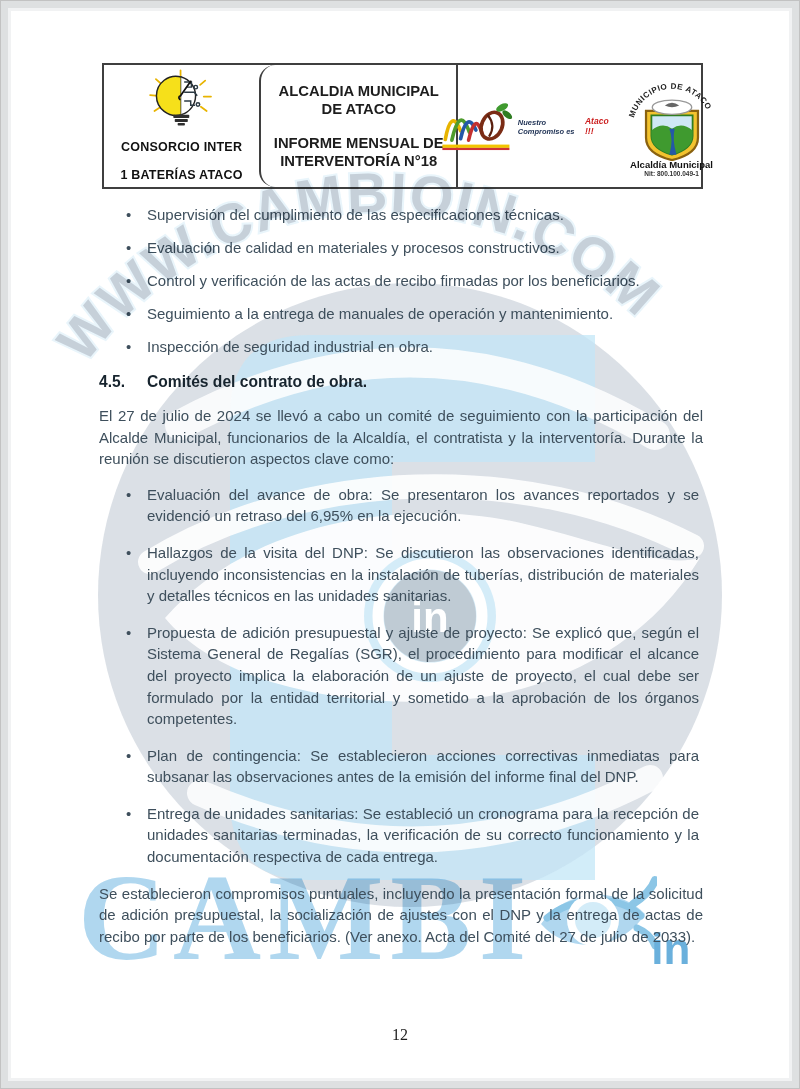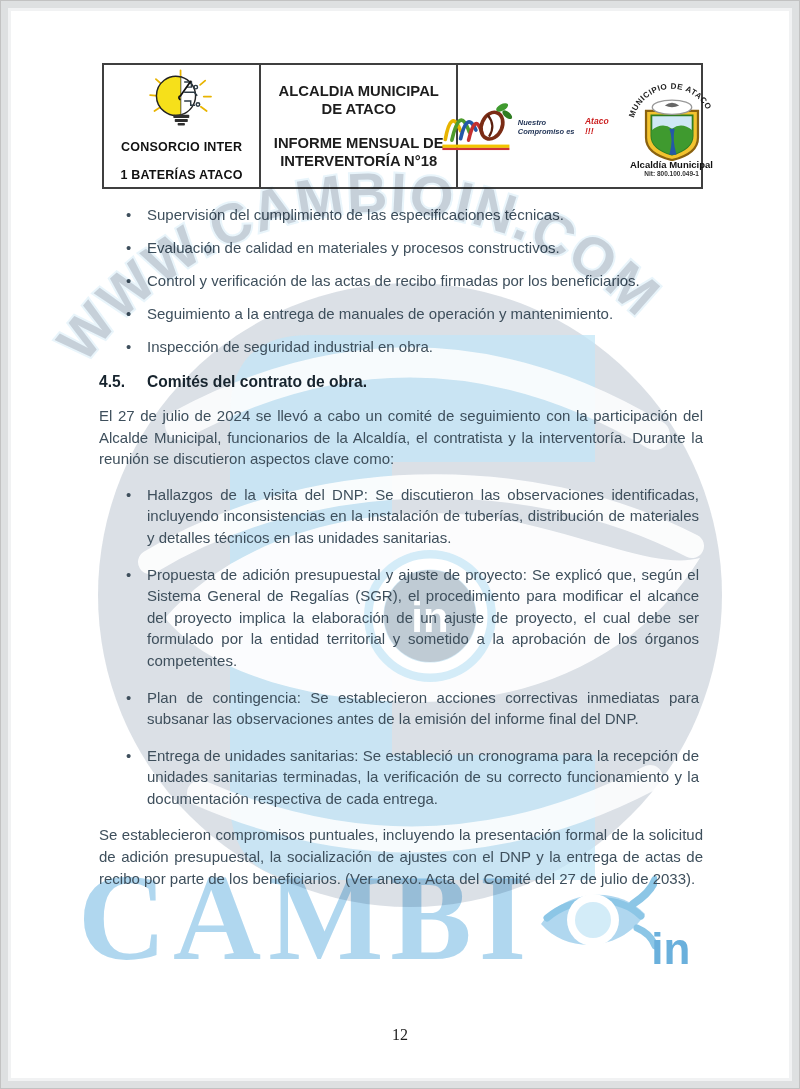--- a/index.html
+++ b/index.html
@@ -16,21 +16,21 @@
   }
 
   
   .header-table {
     position:absolute; left:102px; top:63px; width:597px; height:122px;
     border:2px solid #3f3f3f; display:flex; background:#fff; z-index:2;
   }
   .h-cell { box-sizing:border-box; display:flex; flex-direction:column; align-items:center; justify-content:center; }
   .h-cell + .h-cell { border-left:2px solid #3f3f3f; }
   .cell-consorcio { width:26%; padding:4px 10px;gap:13px; }
-  .cell-title { width:33%; padding:6px 8px; }
+  .cell-title { width:33%; padding:6px 8px;border-radius:16px; }
   .cell-logos { width:41%; flex-direction:row; gap:10px; padding:4px; }
   .consorcio-caption { font-weight:bold; font-size:12.5px; line-height:15px; color:#111; text-align:center; letter-spacing:0.2px; }
   .title-line { font-weight:bold; font-size:14.8px; line-height:18px; color:#1d1d1d; text-align:center; }
   .title-line.first { margin-bottom:16px; }
   .ataco-brand { display:flex; flex-direction:row; align-items:center; }
   .brand-cap1 { font-size:7.5px; font-weight:bold; font-style:italic; color:#1c2f52; margin-top:1px; }
   .brand-cap2 { font-size:8.5px; font-weight:bold; font-style:italic; color:#cc1f1f; }
   .escudo-wrap { display:flex; flex-direction:column; align-items:center; }
   .escudo-label { font-size:9.5px; font-weight:bold; color:#111; margin-top:-2px; }
   .escudo-nit { font-size:6.5px; font-weight:bold; color:#333; }
@@ -207,20 +207,21 @@
     </ul>
 
     <div class="section-heading">
       <span class="section-num">4.5.</span>
       <span class="section-title">Comités del contrato de obra.</span>
     </div>
 
     <p class="para">El 27 de julio de 2024 se llevó a cabo un comité de seguimiento con la participación del Alcalde Municipal, funcionarios de la Alcaldía, el contratista y la interventoría. Durante la reunión se discutieron aspectos clave como:</p>
 
     <ul class="doc-list list-committee">
+      <li>Evaluación del avance de obra: Se presentaron los avances reportados y se evidenció un retraso del 6,95% en la ejecución.</li>
       <li>Hallazgos de la visita del DNP: Se discutieron las observaciones identificadas, incluyendo inconsistencias en la instalación de tuberías, distribución de materiales y detalles técnicos en las unidades sanitarias.</li>
       <li>Propuesta de adición presupuestal y ajuste de proyecto: Se explicó que, según el Sistema General de Regalías (SGR), el procedimiento para modificar el alcance del proyecto implica la elaboración de un ajuste de proyecto, el cual debe ser formulado por la entidad territorial y sometido a la aprobación de los órganos competentes.</li>
       <li>Plan de contingencia: Se establecieron acciones correctivas inmediatas para subsanar las observaciones antes de la emisión del informe final del DNP.</li>
       <li>Entrega de unidades sanitarias: Se estableció un cronograma para la recepción de unidades sanitarias terminadas, la verificación de su correcto funcionamiento y la documentación respectiva de cada entrega.</li>
     </ul>
 
     <p class="para closing">Se establecieron compromisos puntuales, incluyendo la presentación formal de la solicitud de adición presupuestal, la socialización de ajustes con el DNP y la entrega de actas de recibo por parte de los beneficiarios. (Ver anexo. Acta del Comité del 27 de julio de 2033).</p>
   </div>
 
   <div class="page-num">12</div>

